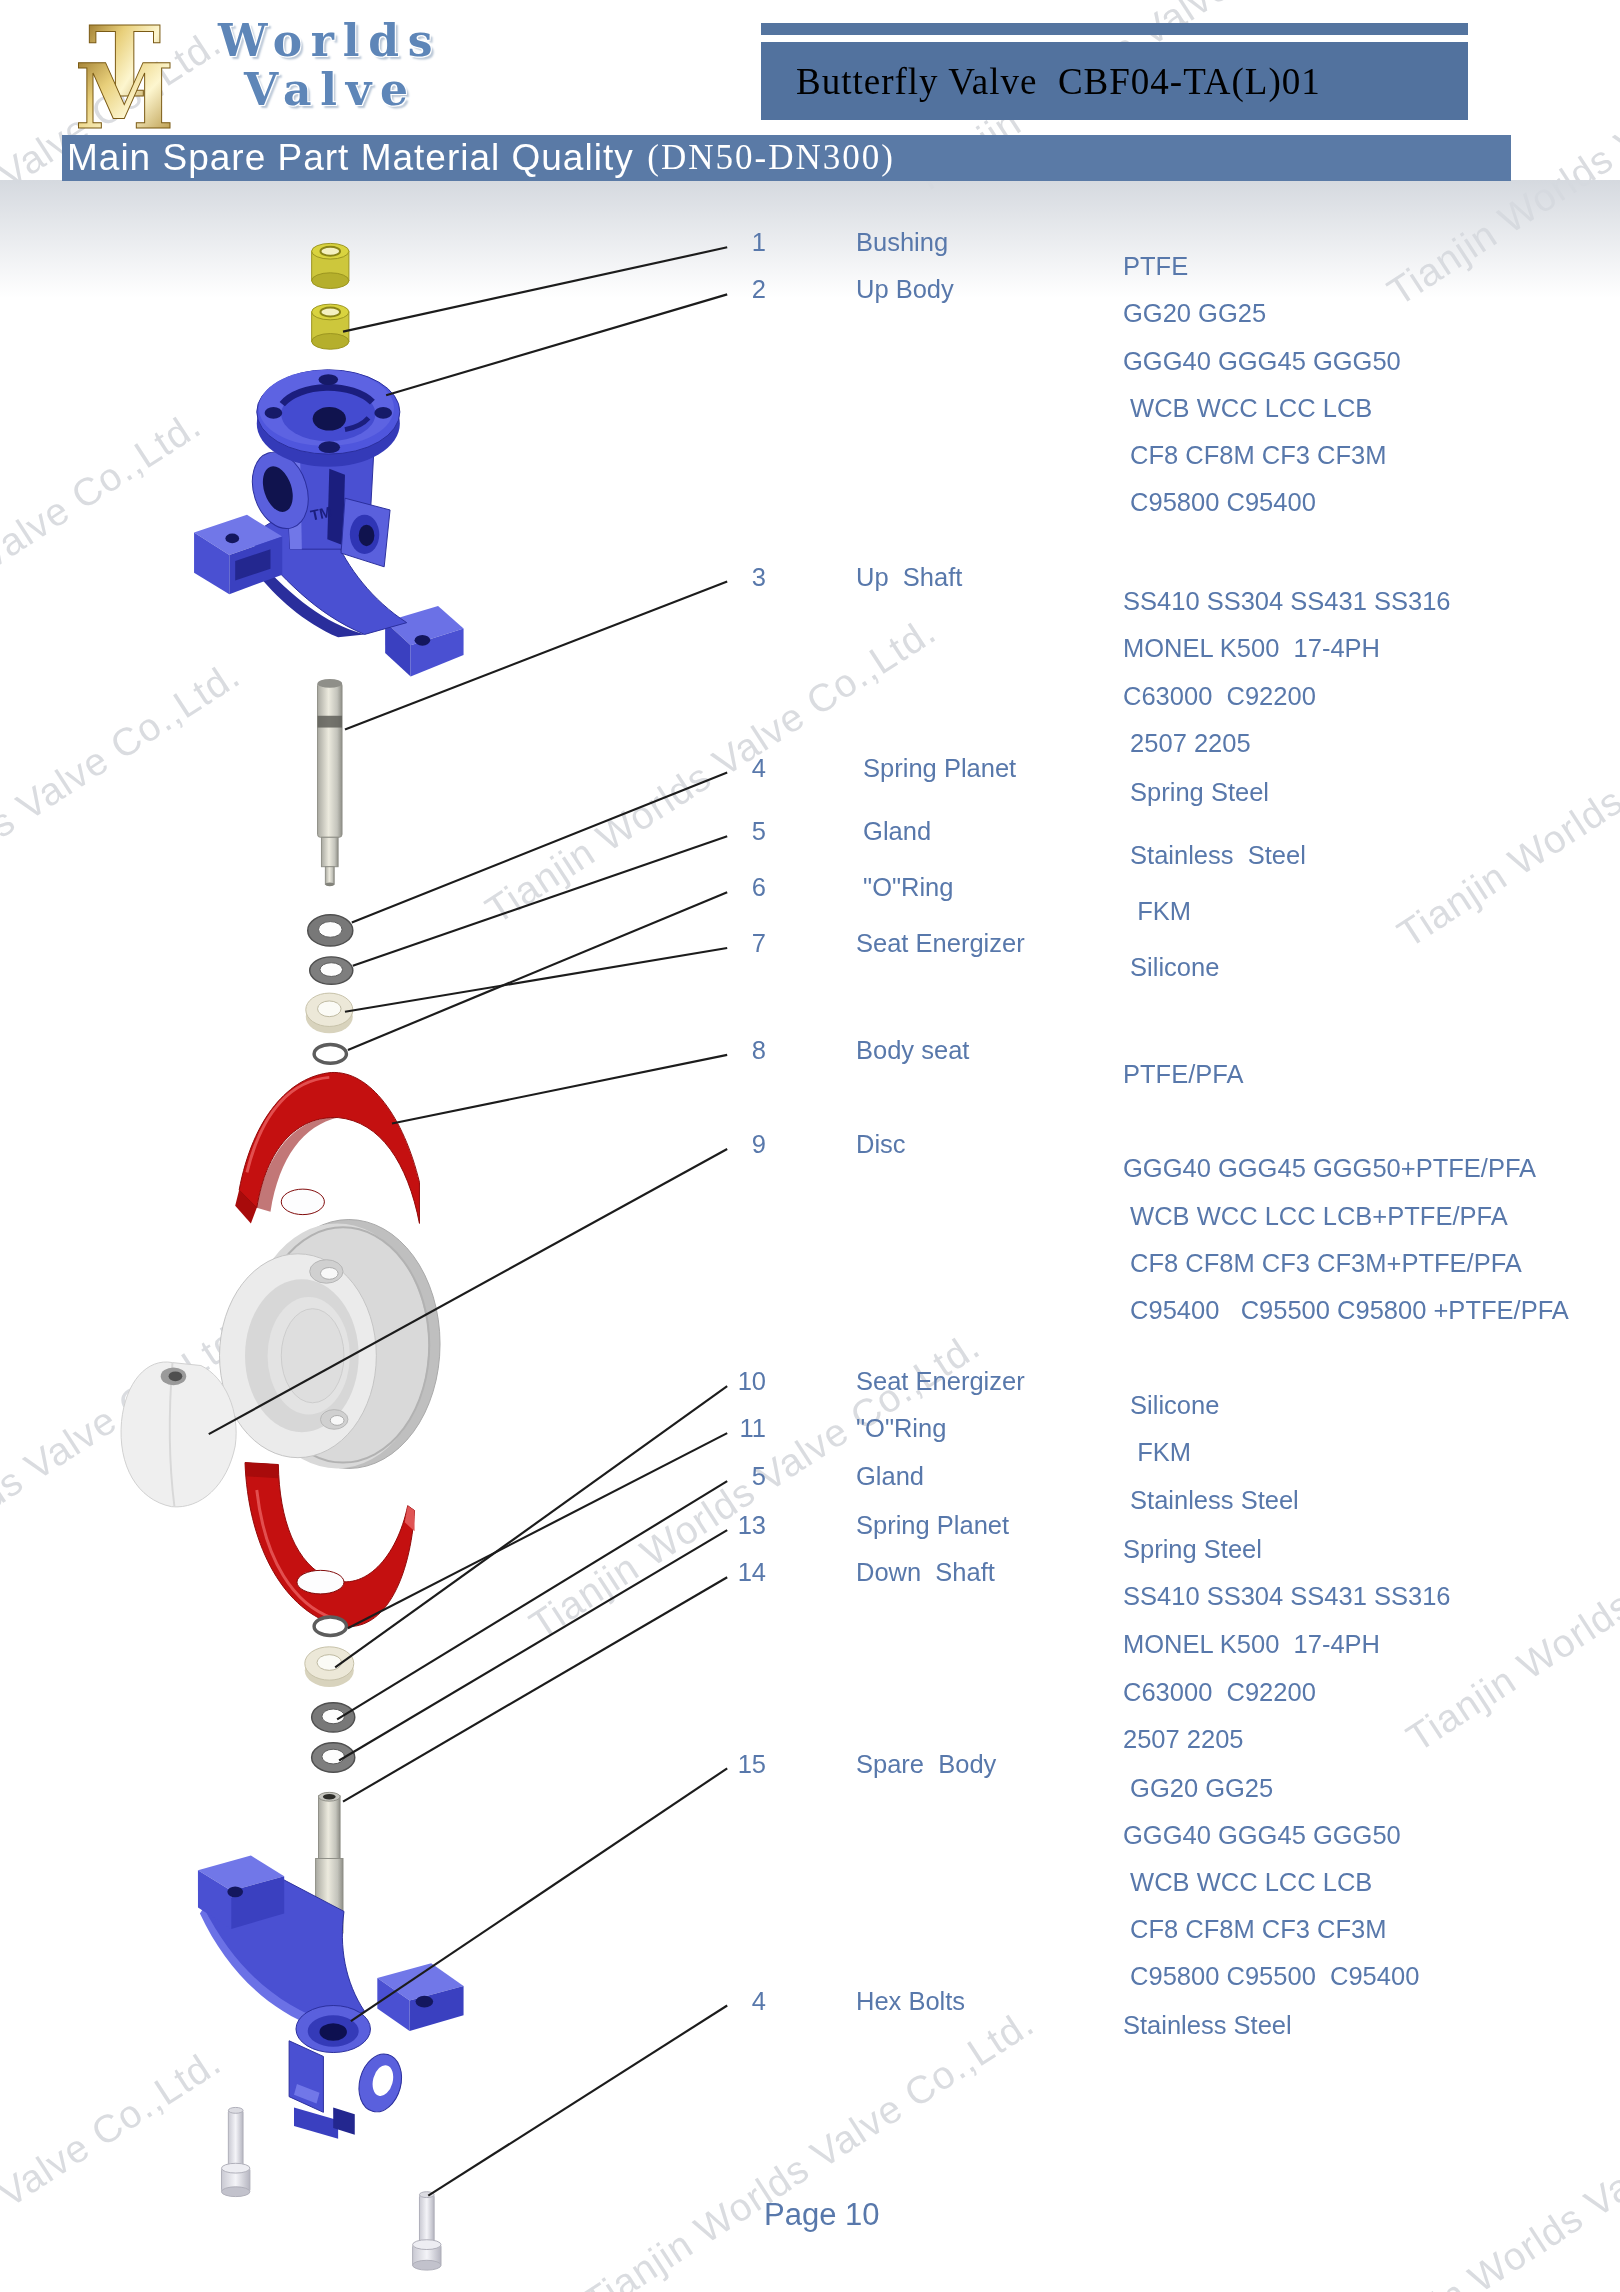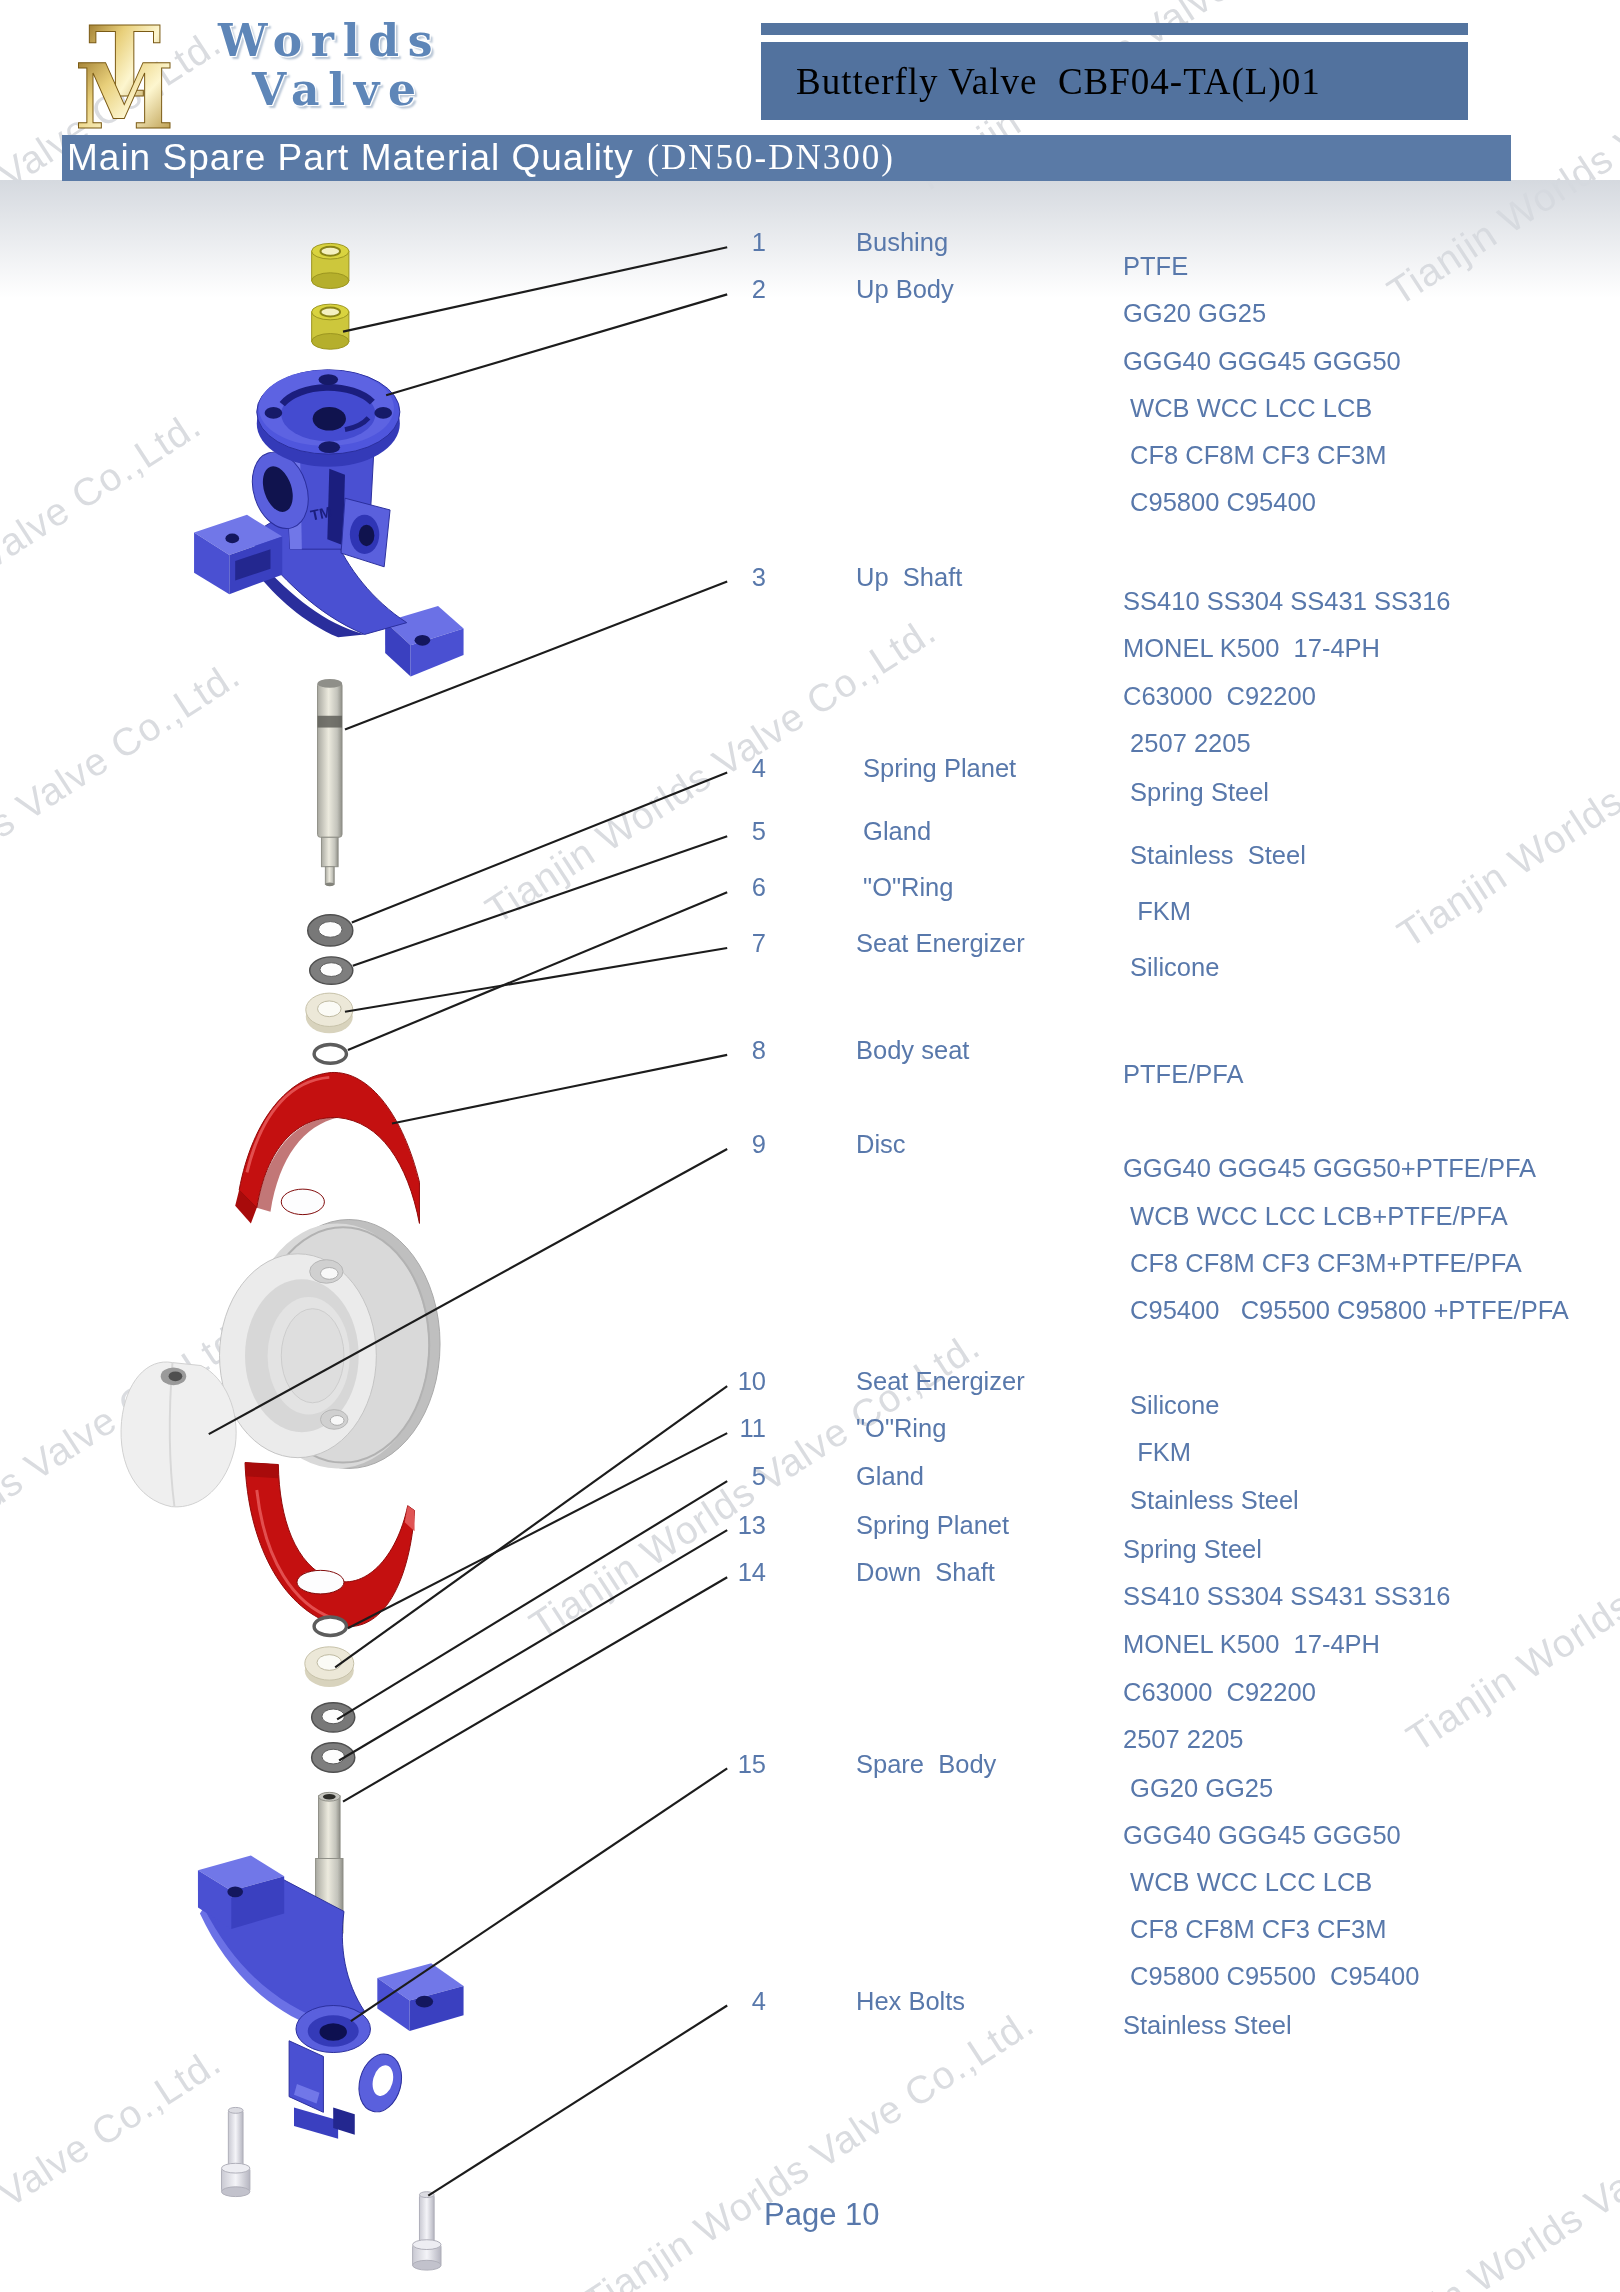--- a/index.html
+++ b/index.html
@@ -20,21 +20,21 @@
     position:absolute;left:0;top:180px;width:1620px;height:118px;
     background:linear-gradient(#d5d9df,rgba(255,255,255,0));z-index:2;
   }
   .logo-wrap{position:absolute;left:61px;top:13.7px;z-index:5;}
   .logo-text{
     position:absolute;left:218px;top:15.7px;z-index:5;
     font-family:"DejaVu Serif","Liberation Serif",serif;font-weight:bold;
     color:#5e86b8;letter-spacing:8.8px;line-height:49px;font-size:44px;
     text-shadow:1px 1px 0 #fff,-1px -1px 0 #fff,1px -1px 0 #fff,-1px 1px 0 #fff,2.9px 2.9px 2px #b9c6d6;
   }
-  .logo-text .l2{margin-left:34px;}
+  .logo-text .l2{margin-left:26px;}
   .title-bar-thin{
     position:absolute;left:761px;top:22.5px;width:707px;height:12.7px;
     background:#54749f;z-index:5;
   }
   .title-box{
     position:absolute;left:761px;top:42px;width:707px;height:78px;
     background:#52729e;z-index:5;display:flex;align-items:center;
   }
   .title-box span{
     font-family:"Liberation Serif",serif;color:#000000;font-size:37px;

